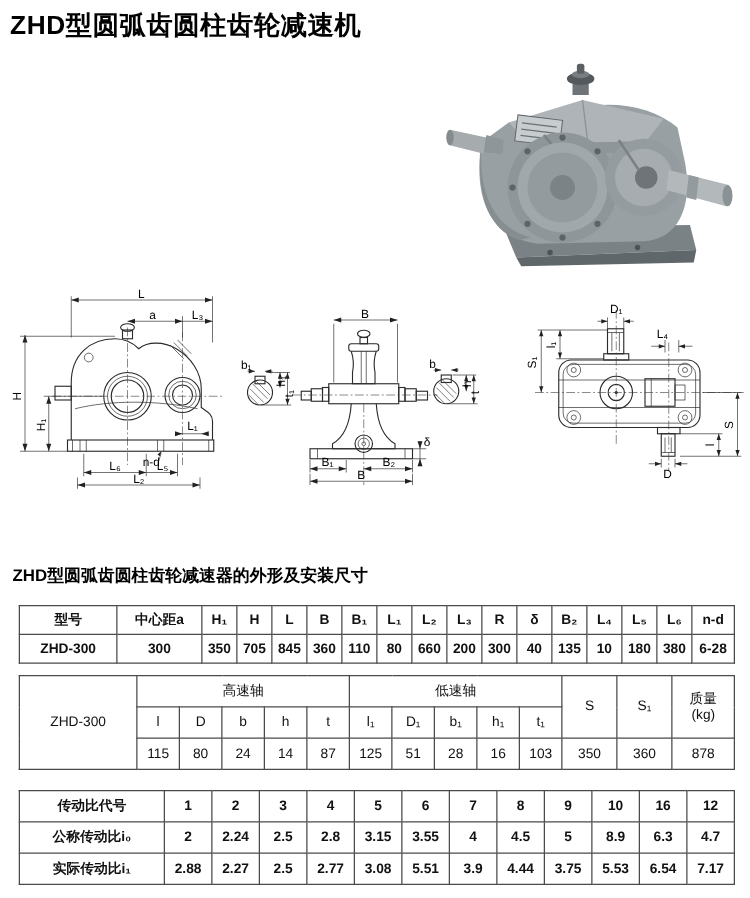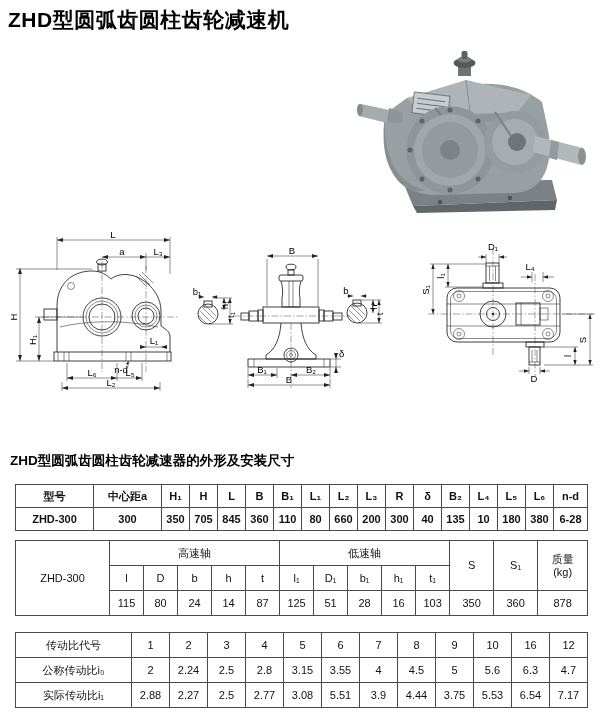--- a/index.html
+++ b/index.html
@@ -5,21 +5,21 @@
   html,body{margin:0;padding:0;background:#fff;}
   body{width:600px;height:718px;position:relative;font-family:"Liberation Sans","DejaVu Sans",sans-serif;color:#000;overflow:hidden;}
   .abs{position:absolute;}
   #page-title{left:8px;top:6px;font-size:21px;font-weight:700;letter-spacing:.5px;margin:0;}
   #section-title{left:10px;top:452px;font-size:13.5px;font-weight:700;margin:0;}
   table.t{position:absolute;left:15px;border-collapse:collapse;table-layout:fixed;width:572px;
           font-size:11px;text-align:center;border:1.5px solid #333;color:#111;}
   table.t td,table.t th{border:1px solid #4a4a4a;font-weight:400;padding:0 1px;white-space:nowrap;overflow:hidden;line-height:1.12;}
   #t1{top:484px;} #t1 td,#t1 th{height:22px;font-weight:bold;}
   #t2{top:540px;} #t2 td,#t2 th{height:24px;}
-  #t3{top:632px;} #t3 td,#t3 th{height:24px;}
+  #t3{top:632px;} #t3 td,#t3 th{height:24px;font-weight:bold;}
   svg text{font-family:"Liberation Sans","DejaVu Sans",sans-serif;}
   svg .lbl{font-size:9.5px;fill:#000;}
   svg .ol{stroke:#2b2b2b;stroke-width:.9;fill:none;}
   svg .thin{stroke:#2b2b2b;stroke-width:.55;fill:none;}
   svg .dim{stroke:#333;stroke-width:.55;fill:none;}
   svg .cl{stroke:#444;stroke-width:.5;fill:none;stroke-dasharray:7 2 1.5 2;}
   svg .ar{fill:#222;stroke:none;}
   svg .hatch{stroke:#333;stroke-width:.5;}
 </style>
 </head>
@@ -518,21 +518,21 @@
     <th>公称传动比i₀</th>
     <td>2</td>
     <td>2.24</td>
     <td>2.5</td>
     <td>2.8</td>
     <td>3.15</td>
     <td>3.55</td>
     <td>4</td>
     <td>4.5</td>
     <td>5</td>
-    <td>5.6</td>
+    <td>8.9</td>
     <td>6.3</td>
     <td>4.7</td>
   </tr>
   <tr>
     <th>实际传动比i₁</th>
     <td>2.88</td>
     <td>2.27</td>
     <td>2.5</td>
     <td>2.77</td>
     <td>3.08</td>

